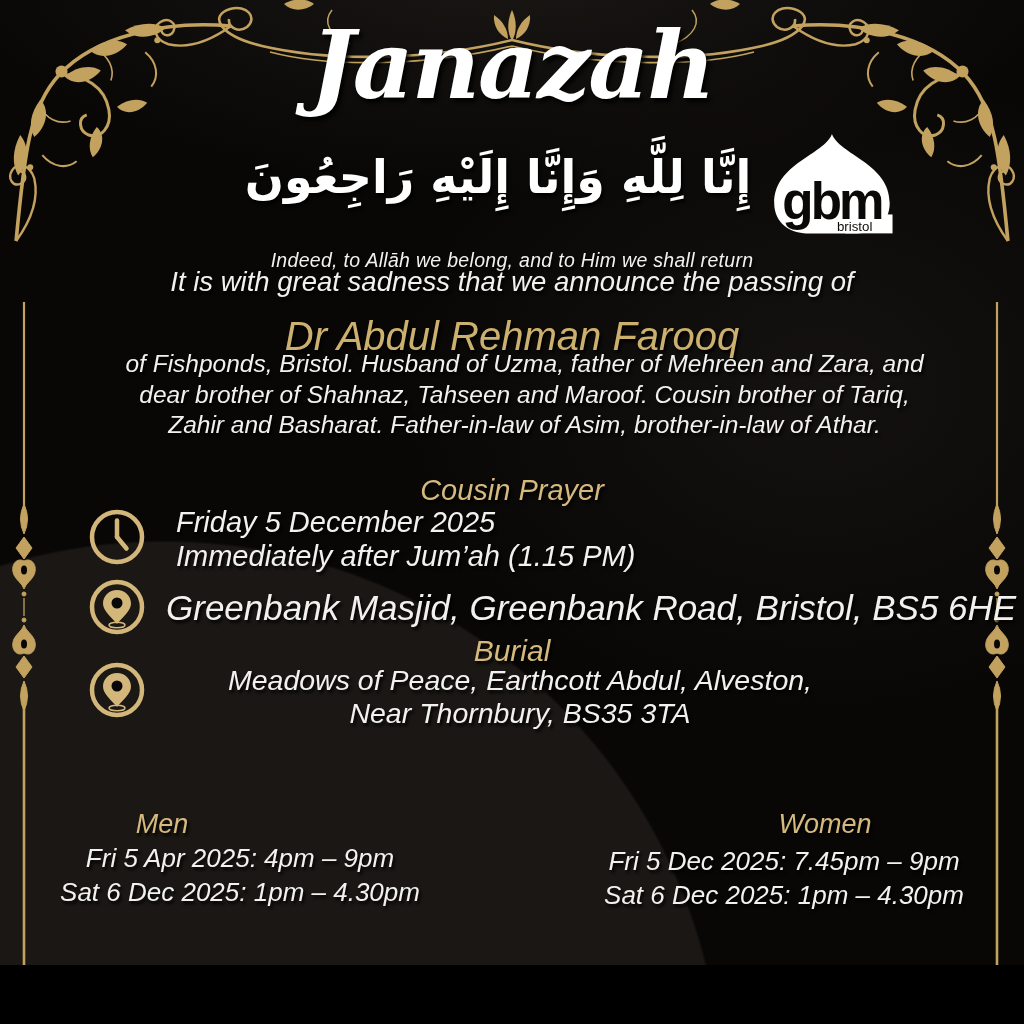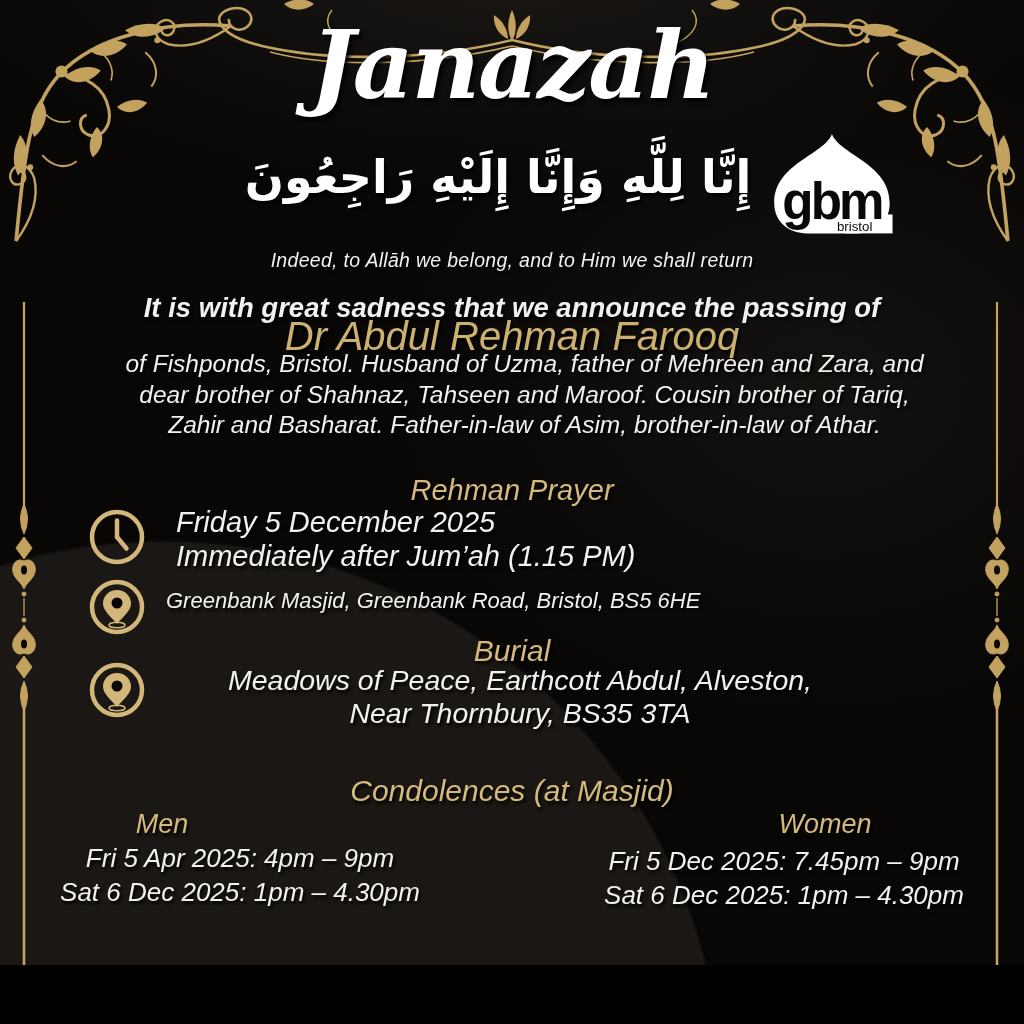--- a/index.html
+++ b/index.html
@@ -22,33 +22,33 @@
     top:10px;font-family:"DejaVu Serif", serif;font-style:italic;
     font-size:94px;font-weight:bold;letter-spacing:-2px;color:#fff;
     text-shadow:3px 4px 4px rgba(0,0,0,.9);
   }
   .arabic{
     top:150px;font-family:"DejaVu Sans", sans-serif;
     font-size:46px;font-weight:bold;color:#fff;transform:translateX(-14px);
     text-shadow:2px 3px 3px rgba(0,0,0,.9);
   }
   .translation{top:249px;font-size:19.5px;letter-spacing:.3px;}
-  .intro{top:292px;font-size:27.5px;font-weight:bold;}
+  .intro{top:266px;font-size:27.5px;}
   .name{top:314px;font-size:40px;color:#ccb06e;}
   .details{top:349px;font-size:24.5px;line-height:30.5px;margin-left:25px;}
   .heading{font-size:29px;}
   .h-prayer{top:474px;}
   .h-burial{top:634px;font-size:30px;}
   .h-condolences{top:774px;font-size:30px;}
   .icon{width:60px;height:60px;left:87px;}
   .i-clock{top:507px;}
   .i-pin1{top:577px;}
   .i-pin2{top:660px;}
   .prayer-when{left:176px;top:505px;font-size:29px;line-height:34px;text-align:left;}
-  .prayer-loc{left:166px;top:588px;font-size:22px;text-align:left;}
+  .prayer-loc{left:166px;top:588px;font-size:35px;text-align:left;}
   .burial-loc{left:150px;width:740px;top:664px;font-size:28.5px;line-height:33px;text-align:center;}
   .col-label{font-size:27px;width:440px;text-align:center;color:#d5b97d;}
   .l-men{left:20px;top:809px;transform:translateX(-78px);}
   .l-women{left:564px;top:809px;transform:translateX(41px);}
   .time{width:440px;text-align:center;font-size:26px;}
   .t-m1{left:20px;top:843px;}
   .t-m2{left:20px;top:877px;}
   .t-w1{left:564px;top:846px;}
   .t-w2{left:564px;top:880px;}
   .logo{left:760px;top:130px;width:142px;height:114px;text-align:right;}
@@ -184,21 +184,21 @@
 
   <div class="abs center it shadowed translation">Indeed, to Allāh we belong, and to Him we shall return</div>
   <div class="abs center it shadowed intro">It is with great sadness that we announce the passing of</div>
   <div class="abs center it shadowed name">Dr Abdul Rehman Farooq</div>
   <div class="abs center it shadowed details">
     <div>of Fishponds, Bristol.  Husband of Uzma, father of Mehreen and Zara, and</div>
     <div>dear brother of Shahnaz, Tahseen and Maroof. Cousin brother of Tariq,</div>
     <div>Zahir and Basharat. Father-in-law of Asim, brother-in-law of Athar.</div>
   </div>
 
-  <div class="abs center it shadowed gold heading h-prayer">Rehman Prayer</div>
+  <div class="abs center it shadowed gold heading h-prayer">Cousin Prayer</div>
 
   <svg class="abs icon i-clock" viewBox="0 0 60 60">
     <circle cx="30" cy="30" r="25" stroke="#d3b67a" stroke-width="4.5" fill="none"></circle>
     <path d="M30,30 L30,13.5" stroke="#d3b67a" stroke-width="4.5" stroke-linecap="round" fill="none"></path>
     <path d="M30,30 L39.5,41.5" stroke="#d3b67a" stroke-width="4.5" stroke-linecap="round" fill="none"></path>
   </svg>
   <div class="abs it shadowed prayer-when">
     <div>Friday 5 December 2025</div>
     <div>Immediately after Jum’ah (1.15 PM)</div>
   </div>
@@ -216,21 +216,20 @@
     <circle cx="30" cy="30" r="25" stroke="#d3b67a" stroke-width="4.5" fill="none"></circle>
     <ellipse cx="30" cy="48" rx="8" ry="2.8" stroke="#d3b67a" stroke-width="1.5" fill="none"></ellipse>
     <path d="M30,13 C38,13 44,19 44,26.5 C44,34 36,39.5 30,47 C24,39.5 16,34 16,26.5 C16,19 22,13 30,13 Z" fill="#d3b67a"></path>
     <circle cx="30" cy="26" r="5.5" fill="#080706"></circle>
   </svg>
   <div class="abs it shadowed burial-loc">
     <div>Meadows of Peace, Earthcott Abdul, Alveston,</div>
     <div>Near Thornbury, BS35 3TA</div>
   </div>
 
-  <div class="abs center it shadowed gold heading h-condolences">Condolences (at Masjid)</div>
 
   <div class="abs it shadowed col-label l-men">Men</div>
   <div class="abs it shadowed time t-m1">Fri 5 Apr 2025: 4pm – 9pm</div>
   <div class="abs it shadowed time t-m2">Sat 6 Dec 2025: 1pm – 4.30pm</div>
 
   <div class="abs it shadowed col-label l-women">Women</div>
   <div class="abs it shadowed time t-w1">Fri 5 Dec 2025: 7.45pm – 9pm</div>
   <div class="abs it shadowed time t-w2">Sat 6 Dec 2025: 1pm – 4.30pm</div>
 
 </div>

